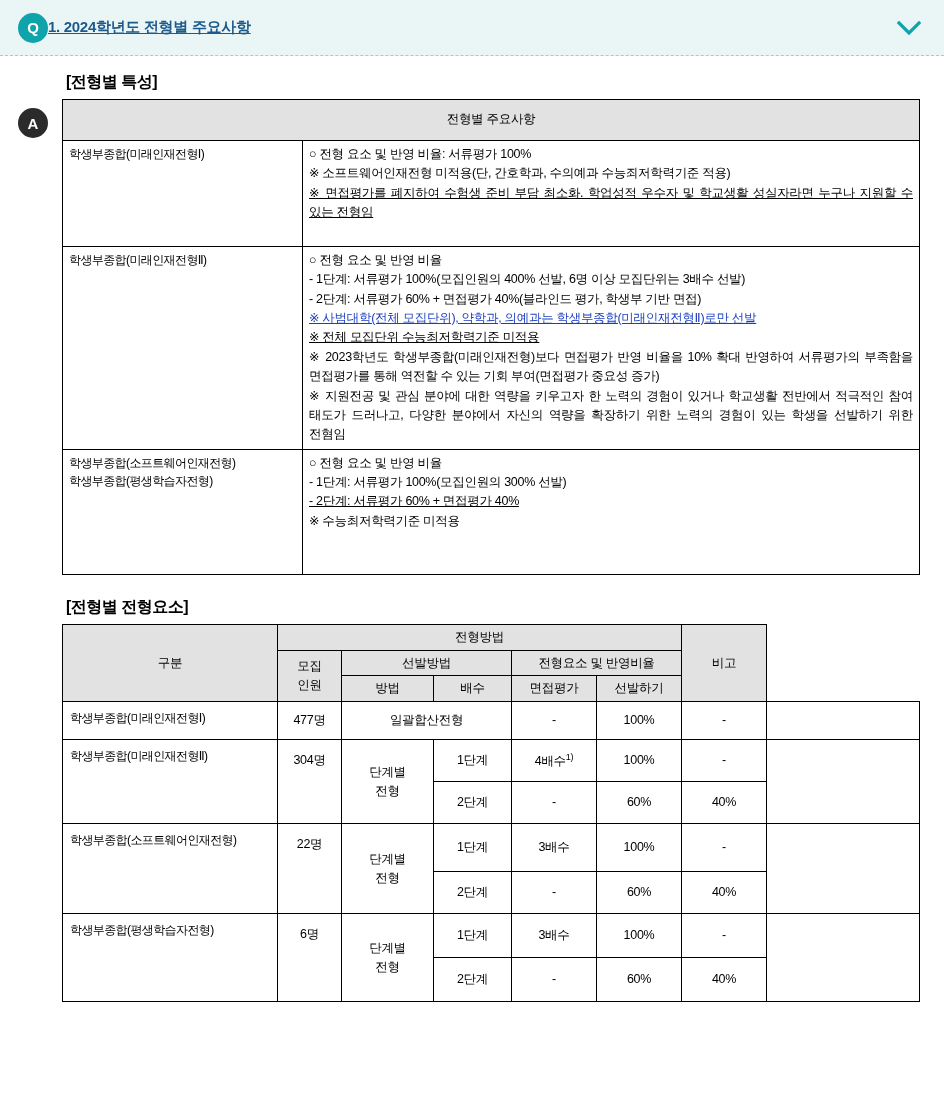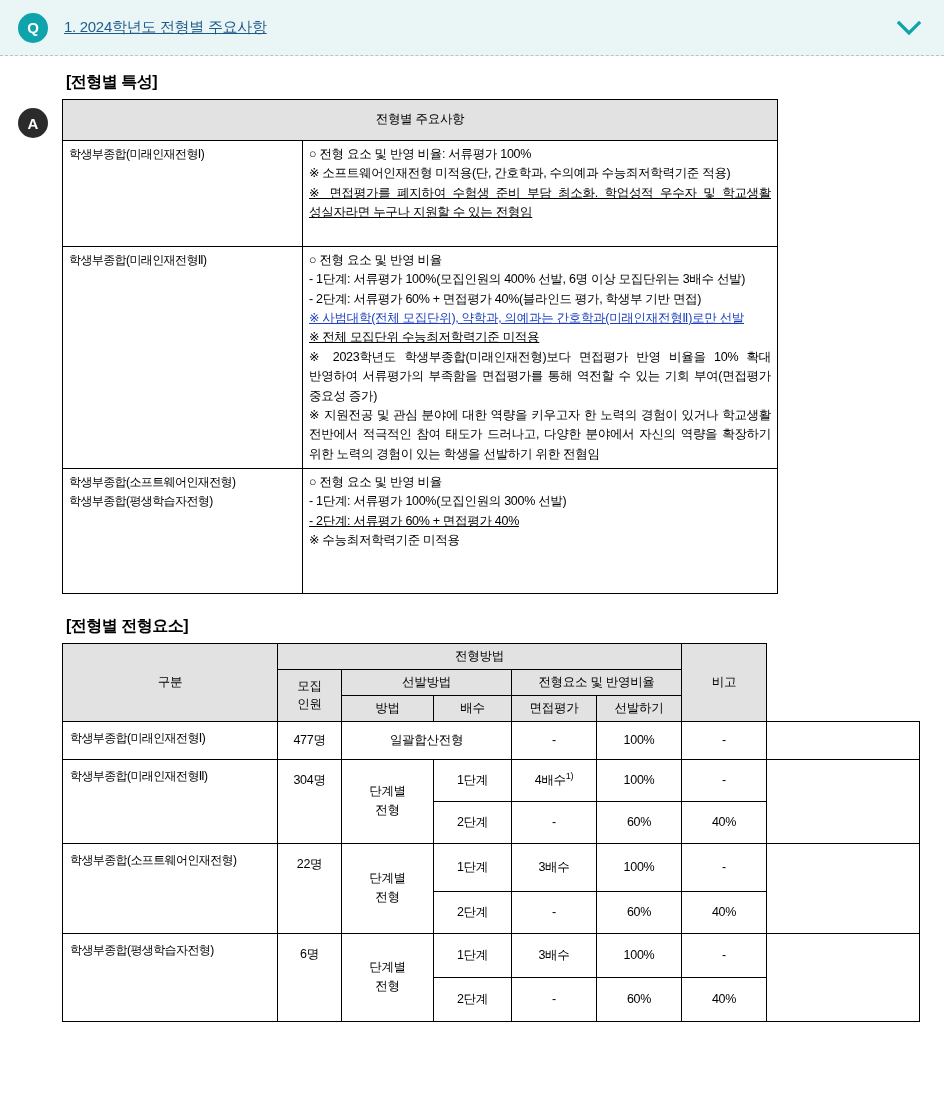--- a/index.html
+++ b/index.html
@@ -35,23 +35,22 @@
     justify-content: center;
     font-size: 15px;
     font-weight: bold;
     color: #ffffff;
     flex: 0 0 auto;
   }
   .badge-q { background: #0fa3ab; }
   .badge-a { background: #2b2b2b; }
 
   .faq-title {
-    margin-left: 16px;
     font-size: 15px;
-    font-weight: normal;
+    font-weight: bold;
     color: #1e5b8c;
     text-decoration: underline;
     letter-spacing: -0.3px;
     cursor: pointer;
   }
   .chevron {
     position: absolute;
     right: 22px;
     top: 50%;
     transform: translateY(-50%);
@@ -81,21 +80,21 @@
     font-weight: bold;
     letter-spacing: -0.5px;
     margin: 0 0 6px 4px;
     color: #000;
   }
   .section-title.second { margin-top: 22px; }
 
   
   table.grid {
     border-collapse: collapse;
-    width: 716px;
+    width: 858px;
     table-layout: fixed;
     font-size: 12.5px;
     letter-spacing: -0.3px;
   }
   table.grid th, table.grid td {
     border: 1px solid #000000;
     padding: 4px 6px;
     vertical-align: top;
     line-height: 1.55;
     background: #ffffff;
@@ -206,21 +205,21 @@
             <span class="line">&nbsp;</span>
           </td>
         </tr>
 
         <tr>
           <td class="name-cell">학생부종합(미래인재전형Ⅱ)</td>
           <td class="desc-cell">
             <span class="line">○ 전형 요소 및 반영 비율</span>
             <span class="line">- 1단계: 서류평가 100%(모집인원의 400% 선발, 6명 이상 모집단위는 3배수 선발)</span>
             <span class="line">- 2단계: 서류평가 60% + 면접평가 40%(블라인드 평가, 학생부 기반 면접)</span>
-            <span class="line u blue">※ 사범대학(전체 모집단위), 약학과, 의예과는 간호학과(미래인재전형Ⅱ)로만 선발</span>
+            <span class="line u blue">※ 사범대학(전체 모집단위), 약학과, 의예과는 학생부종합(미래인재전형Ⅱ)로만 선발</span>
             <span class="line b u">※ 전체 모집단위 수능최저학력기준 미적용</span>
             <span class="line just">※ 2023학년도 학생부종합(미래인재전형)보다 면접평가 반영 비율을 10% 확대 반영하여 서류평가의 부족함을 면접평가를 통해 역전할 수 있는 기회 부여(면접평가 중요성 증가)</span>
             <span class="line just">※ 지원전공 및 관심 분야에 대한 역량을 키우고자 한 노력의 경험이 있거나 학교생활 전반에서 적극적인 참여 태도가 드러나고, 다양한 분야에서 자신의 역량을 확장하기 위한 노력의 경험이 있는 학생을 선발하기 위한 전혐임</span>
           </td>
         </tr>
 
         <tr>
           <td class="name-cell">
             <span class="line">학생부종합(소프트웨어인재전형)</span>
             <span class="line">학생부종합(평생학습자전형)</span>

